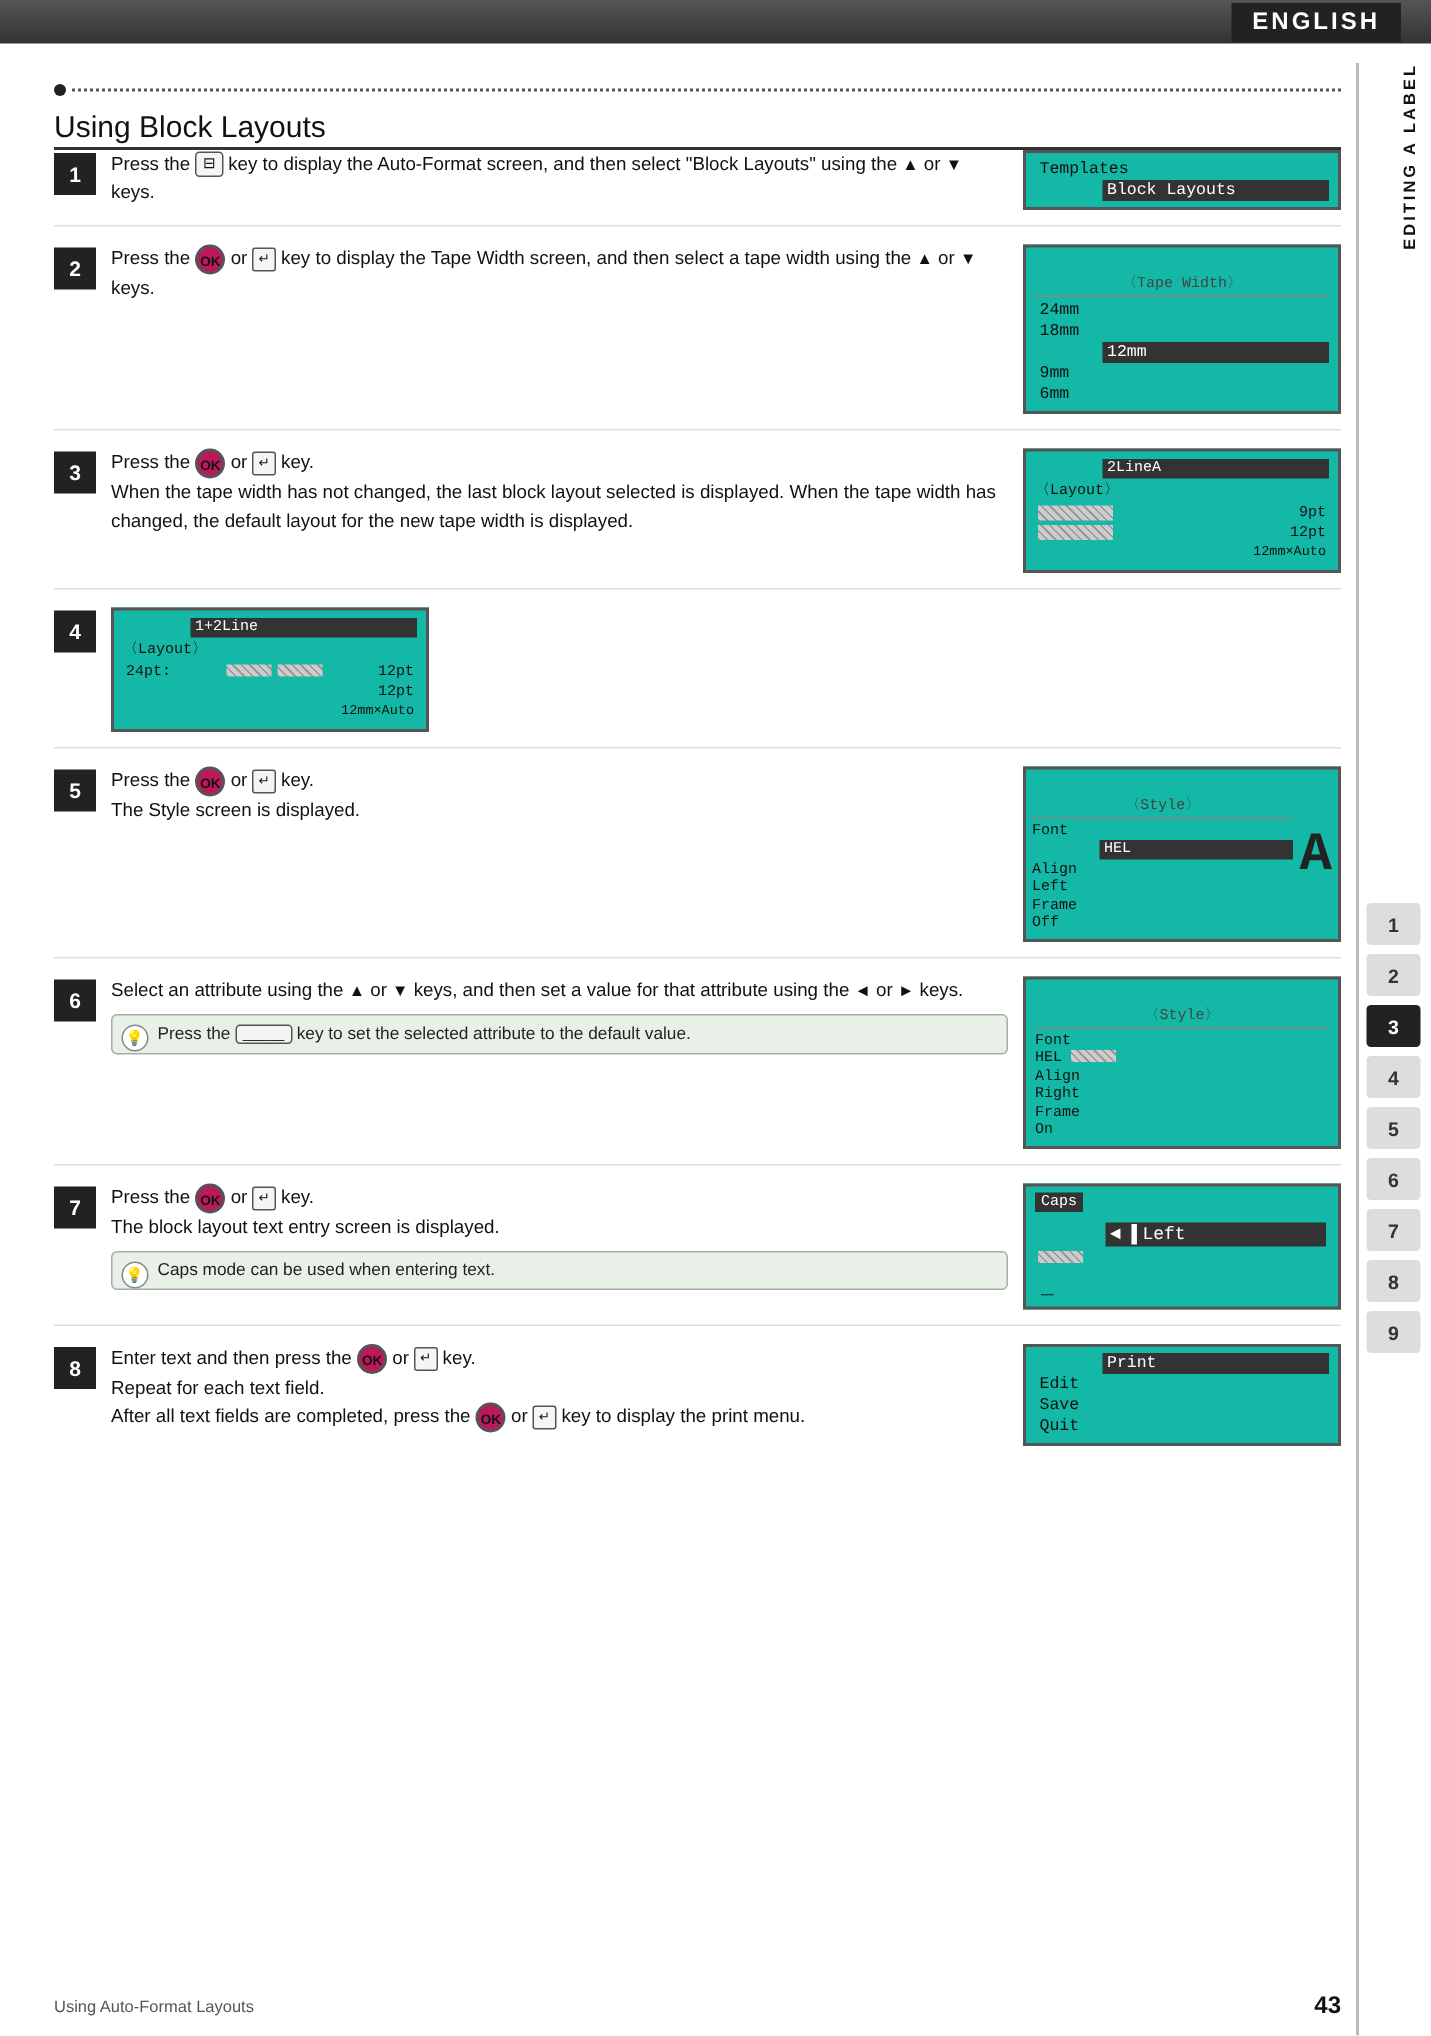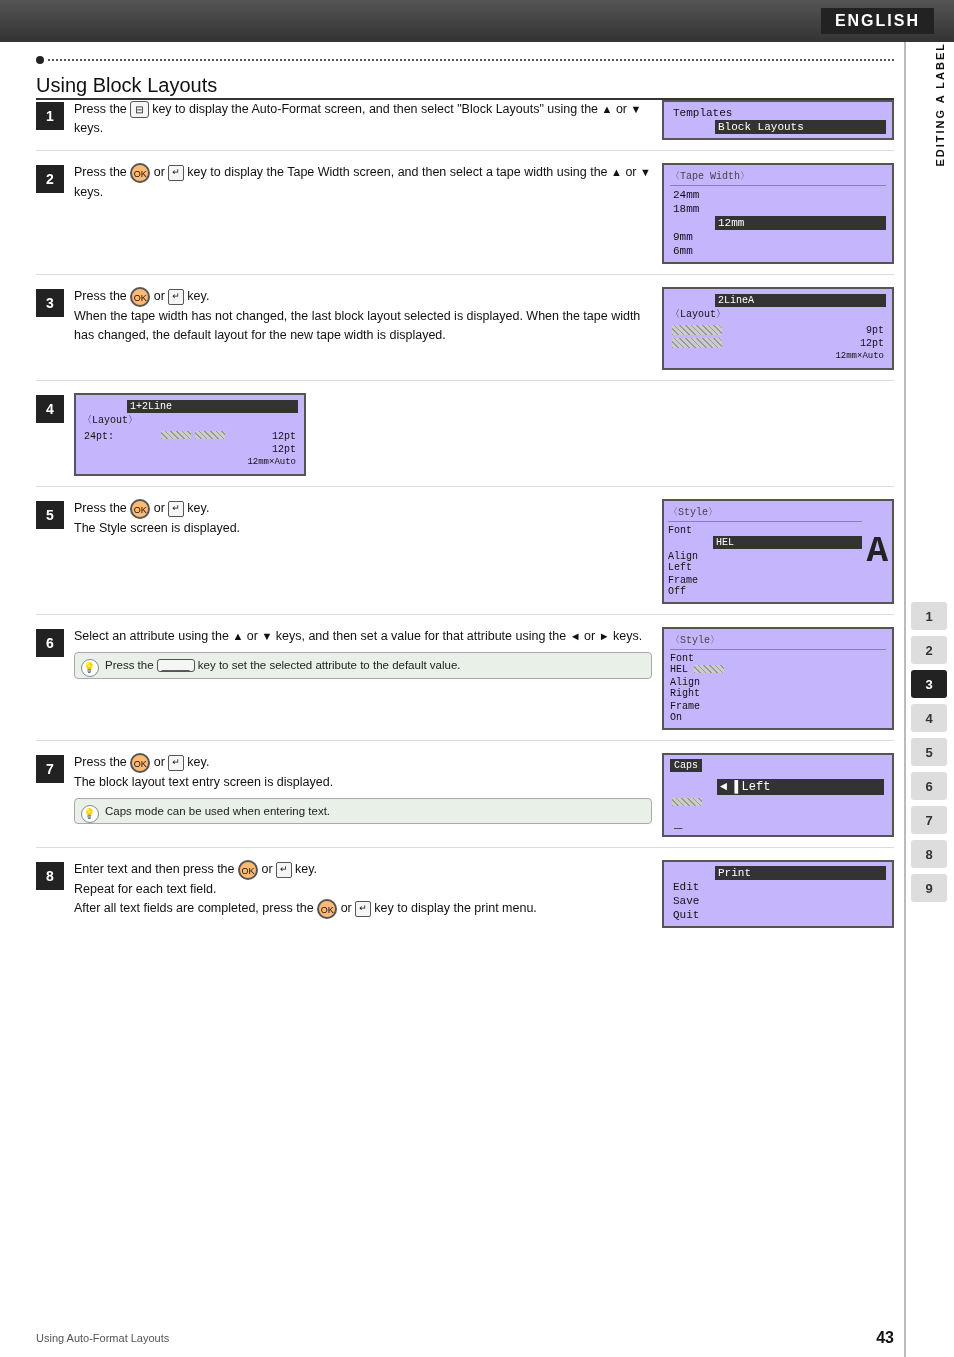--- a/index.html
+++ b/index.html
@@ -10,21 +10,21 @@
       font-size: 13px;
       background: #fff;
       position: relative;
       overflow-x: hidden;
     }
 
     
     .header-bar {
       position: absolute;
       top: 0; left: 0; right: 0;
-      height: 42px;
+      height: 29px;
       background: linear-gradient(to bottom, #555, #333);
       display: flex;
       align-items: center;
       justify-content: flex-end;
       padding-right: 20px;
     }
     .header-english {
       color: #fff;
       font-size: 16px;
       font-weight: bold;
@@ -149,47 +149,48 @@
     .step-content {
       flex: 1;
       padding-right: 10px;
     }
     .step-text {
       font-size: 12.5px;
       line-height: 1.5;
       color: #111;
     }
     .step-screen {
-      width: 232px;
+      width: 212px;
       flex-shrink: 0;
       border: 2px solid #555;
-      background: #c4b5fd;
+      background: #14b8a6;
       font-family: 'Courier New', monospace;
       font-size: 11px;
       padding: 4px 6px;
       color: #111;
     }
     .screen-highlight {
       background: #333;
       color: #fff;
       display: block;
       padding: 1px 3px;
       margin-left: 45px;
     }
     .screen-normal {
       display: block;
       padding: 1px 3px;
     }
     .screen-title {
-      text-align: left;
+      text-align: center;
       font-size: 10px;
       color: #444;
       border-bottom: 1px solid #888;
       padding-bottom: 2px;
       margin-bottom: 2px;
+      margin-top: 12px;
     }
     .screen-row {
       display: flex;
       justify-content: space-between;
       font-size: 10px;
       padding: 1px 0;
       flex-direction: column;
     }
 
     
@@ -205,22 +206,22 @@
     }
     .key-ok {
       display: inline-block;
       width: 20px;
       height: 20px;
       border: 2px solid #555;
       border-radius: 50%;
       text-align: center;
       line-height: 18px;
       font-size: 9px;
-      font-weight: normal;
-      background: #fdba74;
+      font-weight: bold;
+      background: #be185d;
       vertical-align: middle;
     }
     .key-small {
       display: inline-block;
       border: 1px solid #555;
       border-radius: 2px;
       padding: 0 3px;
       font-size: 9px;
       background: #f5f5f5;
       vertical-align: middle;

